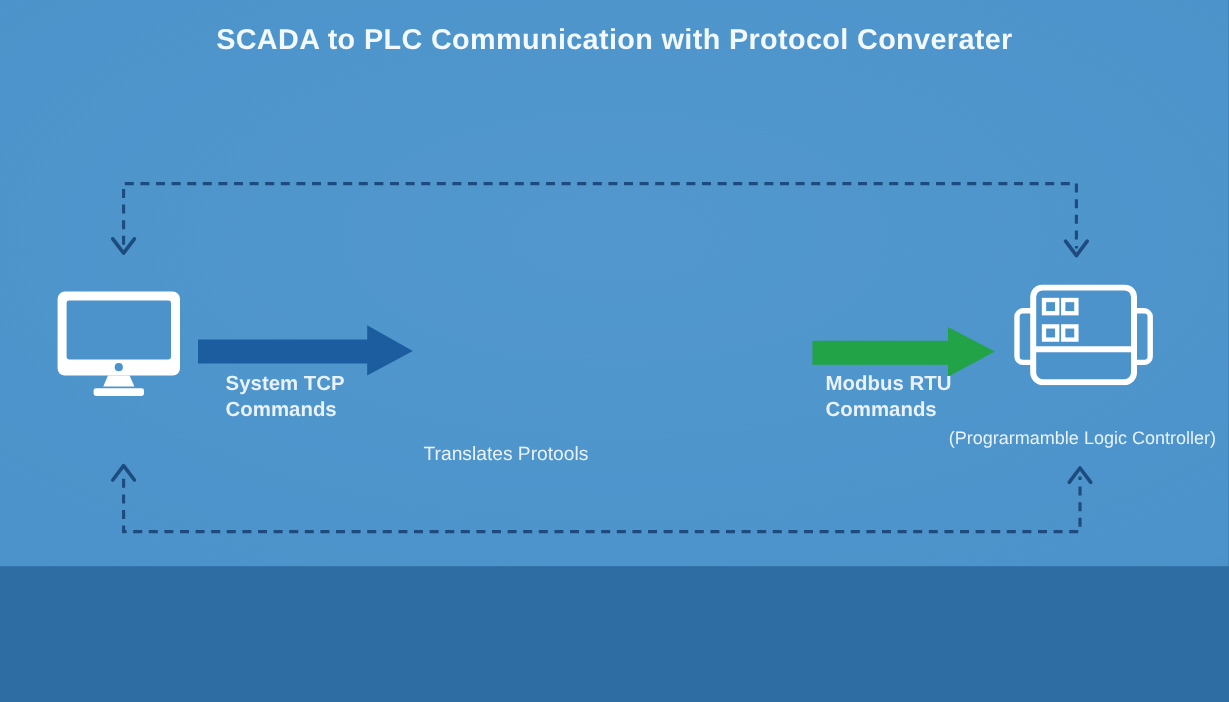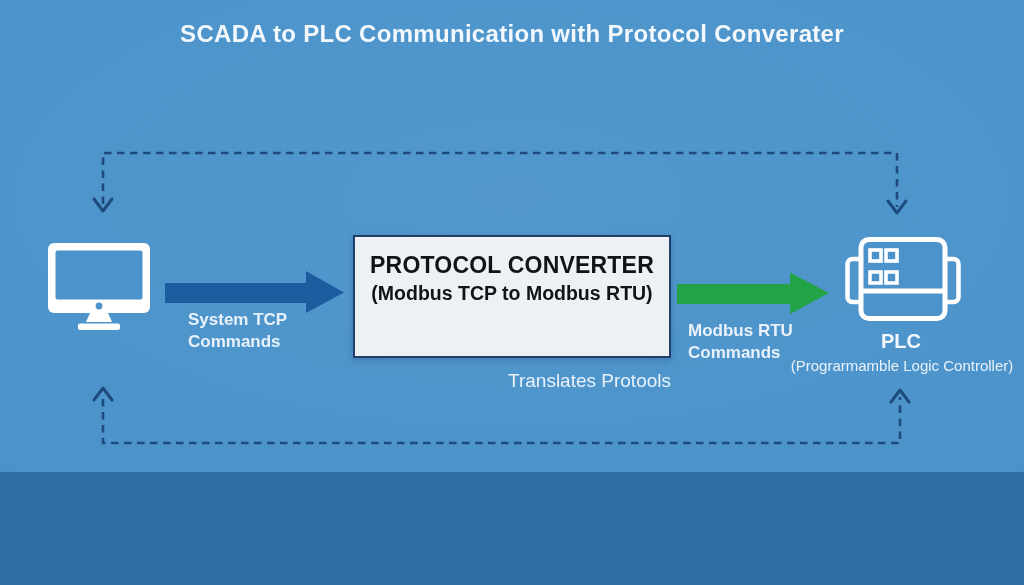--- a/index.html
+++ b/index.html
@@ -22,33 +22,33 @@
   .node-label{
     position:absolute;text-align:center;color:#f3f8fc;
     font-weight:bold;
   }
   .scada-label{left:0;top:349px;width:200px;font-size:19px;}
   .flow-label{
     position:absolute;width:132px;
     color:#e9f2fa;font-size:17px;font-weight:600;line-height:22px;
   }
   .flow-label.tcp{left:188px;top:309px;}
-  .flow-label.rtu{left:688px;top:320px;}
+  .flow-label.rtu{left:688px;top:309px;}
   .converter{
     position:absolute;left:353px;top:235px;width:318px;height:123px;
     box-sizing:border-box;
     background:#edf1f6;border:2px solid #20406a;
     box-shadow:0 2px 7px rgba(10,30,60,.22);
     text-align:center;padding-top:15px;
   }
   .conv-title{font-size:23px;font-weight:bold;color:#101418;letter-spacing:.2px;}
   .conv-sub{font-size:19.5px;font-weight:bold;color:#101418;margin-top:3px;}
   .translates{
     position:absolute;left:353px;top:370px;width:318px;
-    text-align:right;color:#e9f2fa;font-size:19px;font-weight:500;
+    text-align:left;color:#e9f2fa;font-size:16px;font-weight:500;
   }
   .monitor-svg{position:absolute;left:47px;top:242px;}
   .plc-svg{position:absolute;left:845px;top:237px;}
   .plc-label{left:790px;top:330px;width:222px;font-size:20px;}
   .plc-sub{
     position:absolute;left:780px;top:357px;width:244px;
     text-align:center;color:#e9f2fa;font-size:15px;font-weight:400;
   }
 </style>
 </head>
@@ -76,37 +76,32 @@
     <rect x="1" y="1" width="102" height="70" rx="6" fill="#ffffff"></rect>
     <rect x="8.5" y="8.5" width="87" height="49" rx="2" fill="#4b93ca"></rect>
     <circle cx="52" cy="64" r="3.4" fill="#4b93ca"></circle>
     <polygon points="43,71 61,71 65,80 39,80" fill="#ffffff"></polygon>
     <rect x="31" y="81.5" width="42" height="6.5" rx="2" fill="#ffffff"></rect>
   </svg>
 
   <div class="flow-label tcp">System TCP Commands</div>
   <div class="flow-label rtu">Modbus RTU Commands</div>
 
-  <div class="converter">
-    <div class="conv-title">PROTOCOL CONVERTER</div>
-    <div class="conv-sub">(Modbus TCP to Modbus RTU)</div>
-  </div>
   <div class="translates">Translates Protools</div>
 
   <svg class="plc-svg" width="116" height="84" viewBox="0 0 116 84">
 
     <rect x="2.5" y="22" width="21" height="43" rx="5" fill="none" stroke="#ffffff" stroke-width="4.5"></rect>
     <rect x="92.5" y="22" width="21" height="43" rx="5" fill="none" stroke="#ffffff" stroke-width="4.5"></rect>
     <line x1="20" y1="44" x2="26" y2="44" stroke="#ffffff" stroke-width="3.5"></line>
     <line x1="90" y1="44" x2="96" y2="44" stroke="#ffffff" stroke-width="3.5"></line>
 
     <rect x="16" y="2.5" width="84" height="79" rx="8" stroke="#ffffff" stroke-width="5" fill="#4b93ca"></rect>
     <line x1="16" y1="54" x2="100" y2="54" stroke="#ffffff" stroke-width="5"></line>
 
     <rect x="25" y="13" width="11" height="11" fill="none" stroke="#ffffff" stroke-width="3.6"></rect>
     <rect x="41" y="13" width="11" height="11" fill="none" stroke="#ffffff" stroke-width="3.6"></rect>
     <rect x="25" y="35" width="11" height="11" fill="none" stroke="#ffffff" stroke-width="3.6"></rect>
     <rect x="41" y="35" width="11" height="11" fill="none" stroke="#ffffff" stroke-width="3.6"></rect>
   </svg>
-  <div class="node-label plc-label">PLC</div>
   <div class="plc-sub">(Prograrmamble Logic Controller)</div>
 
 </div>
 
 </body></html>

